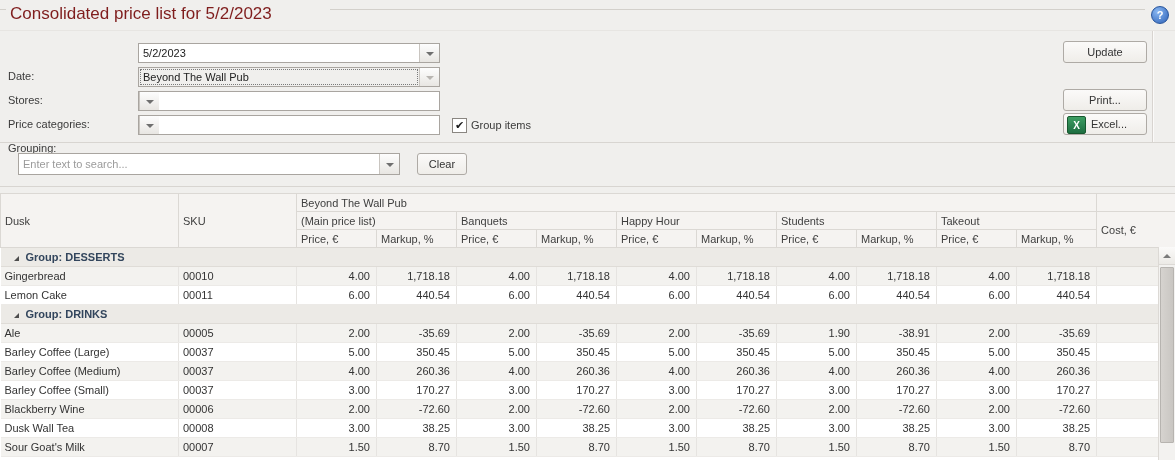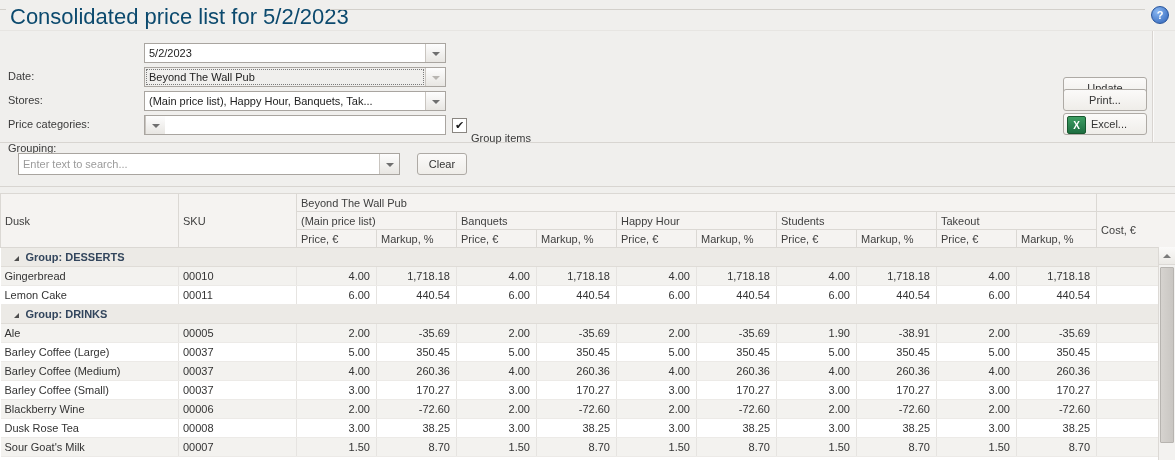--- a/index.html
+++ b/index.html
@@ -6,59 +6,59 @@
   body{
     width:1175px;height:460px;overflow:hidden;position:relative;
     background:#f0efed;font-family:"Liberation Sans",sans-serif;
     -webkit-font-smoothing:antialiased;
   }
   .app{position:absolute;inset:0;}
 
   
   .titlebar{position:absolute;top:0;left:0;right:0;height:30px;}
   .page-title{
-    position:absolute;left:10px;top:4px;font-size:22px;color:#0c4a6e;
+    position:absolute;left:10px;top:4px;font-size:17px;color:#7f1d1d;
     white-space:nowrap;
   }
   .cap-line{position:absolute;top:9px;left:330px;right:30px;height:1px;background:#d3d0cb;}
   .cap-left{position:absolute;top:9px;left:0;width:6px;height:1px;background:#d3d0cb;}
   .help{
     position:absolute;right:6px;top:6px;width:16px;height:16px;border-radius:50%;
     background:radial-gradient(circle at 35% 30%,#8ab8f2,#2e62b8);
     border:1px solid #26549c;color:#fff;font-weight:bold;font-size:11px;
     display:flex;align-items:center;justify-content:center;cursor:pointer;
   }
 
   
   .filter{position:absolute;top:30px;left:0;right:0;height:111px;
     border-top:1px solid #e7e5e2;border-bottom:1px solid #d8d5d1;}
   .flabel{position:absolute;left:8px;font-size:11px;color:#3a3a3a;line-height:20px;margin-top:23px;}
   .combo{position:absolute;left:138px;width:302px;height:20px;border:1px solid #a9a5a0;
-    background:#fff;display:flex;box-sizing:border-box;margin-left:6px;}
+    background:#fff;display:flex;box-sizing:border-box;}
   .combo-text{flex:1;font-size:11px;line-height:18px;padding:0 4px;color:#222;
     white-space:nowrap;overflow:hidden;}
   .combo-btn{width:19px;background:linear-gradient(#fdfdfd,#e8e6e2);
     border-left:1px solid #c9c5c0;display:flex;align-items:center;justify-content:center;cursor:pointer;}
   .chev{width:0;height:0;border-top:4px solid #6f6f6f;border-left:4px solid transparent;
     border-right:4px solid transparent;margin-top:1px;}
   .combo.sel .combo-text{background:#f0efed;outline:1px dotted #7a7a7a;outline-offset:-2px;}
   .combo.sel .chev{border-top-color:#b8b5b1;}
   .cb{position:absolute;left:452px;top:87px;width:13px;height:13px;background:#fff;
     border:1px solid #8a8681;font-size:11px;line-height:12px;text-align:center;color:#1a1a1a;cursor:pointer;}
-  .cb-label{position:absolute;left:471px;top:100px;font-size:11px;color:#3a3a3a;line-height:14px;}
+  .cb-label{position:absolute;left:471px;top:87px;font-size:11px;color:#3a3a3a;line-height:14px;}
   .vsep{position:absolute;left:1152px;top:0;height:111px;width:1px;background:#d8d4d0;box-shadow:1px 0 0 #fbfaf9;}
 
   .btn{
     position:absolute;width:84px;height:22px;box-sizing:border-box;
     border:1px solid #aeaaa5;border-radius:3px;
     background:linear-gradient(#fbfaf9,#efede9);
     font-size:11px;color:#333;display:flex;align-items:center;justify-content:center;
     font-family:"Liberation Sans",sans-serif;cursor:pointer;
   }
-  .btn-update{left:1063px;top:10px;margin-top:36px;}
+  .btn-update{left:1063px;top:10px;}
   .btn-print{left:1063px;top:58px;}
   .btn-excel{left:1063px;top:82px;padding-left:14px;}
   .xls{position:absolute;left:3px;top:2px;width:17px;height:16px;border-radius:2px;
     background:linear-gradient(#3d9e63,#1e6e41);border:1px solid #17582f;
     color:#fff;font-weight:bold;font-size:10px;display:flex;align-items:center;justify-content:center;}
 
   
   .searchp{position:absolute;top:142px;left:0;right:0;height:44px;border-bottom:1px solid #d8d5d1;}
   .srch-wrap{position:absolute;left:18px;top:11px;width:382px;height:22px;border:1px solid #a9a5a0;
     background:#fff;display:flex;box-sizing:border-box;}
@@ -123,21 +123,20 @@
     <span class="flabel" style="top:36px">Stores:</span>
     <div class="combo sel" style="top:36px">
       <div class="combo-text">Beyond The Wall Pub</div>
       <div class="combo-btn">
           <span class="chev"></span>
         </div>
     </div>
 
     <span class="flabel" style="top:60px">Price categories:</span>
     <div class="combo" style="top:60px">
-      <div class="combo-text">(Main price list), Happy Hour, Banquets, Tak...</div>
       <div class="combo-btn">
           <span class="chev"></span>
         </div>
     </div>
 
     <span class="flabel" style="top:84px">Grouping:</span>
     <div class="combo" style="top:84px">
       <div class="combo-btn">
           <span class="chev"></span>
         </div>
@@ -318,21 +317,21 @@
             <td class="num">-72.60</td>
             <td class="num">2.00</td>
             <td class="num">-72.60</td>
             <td class="num">2.00</td>
             <td class="num">-72.60</td>
             <td class="num">2.00</td>
             <td class="num">-72.60</td>
             <td></td>
           </tr>
           <tr class="data-row">
-            <td>Dusk Rose Tea</td>
+            <td>Dusk Wall Tea</td>
             <td>00008</td>
             <td class="num">3.00</td>
             <td class="num">38.25</td>
             <td class="num">3.00</td>
             <td class="num">38.25</td>
             <td class="num">3.00</td>
             <td class="num">38.25</td>
             <td class="num">3.00</td>
             <td class="num">38.25</td>
             <td class="num">3.00</td>

